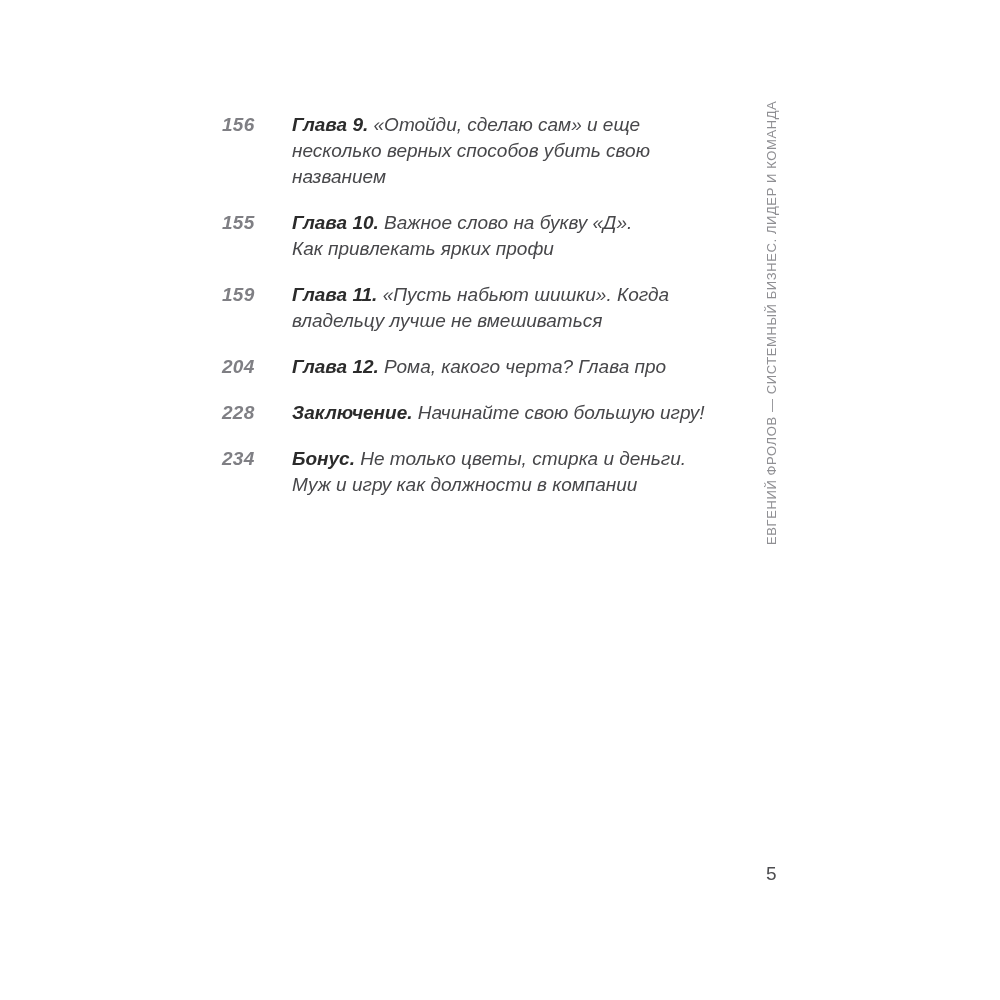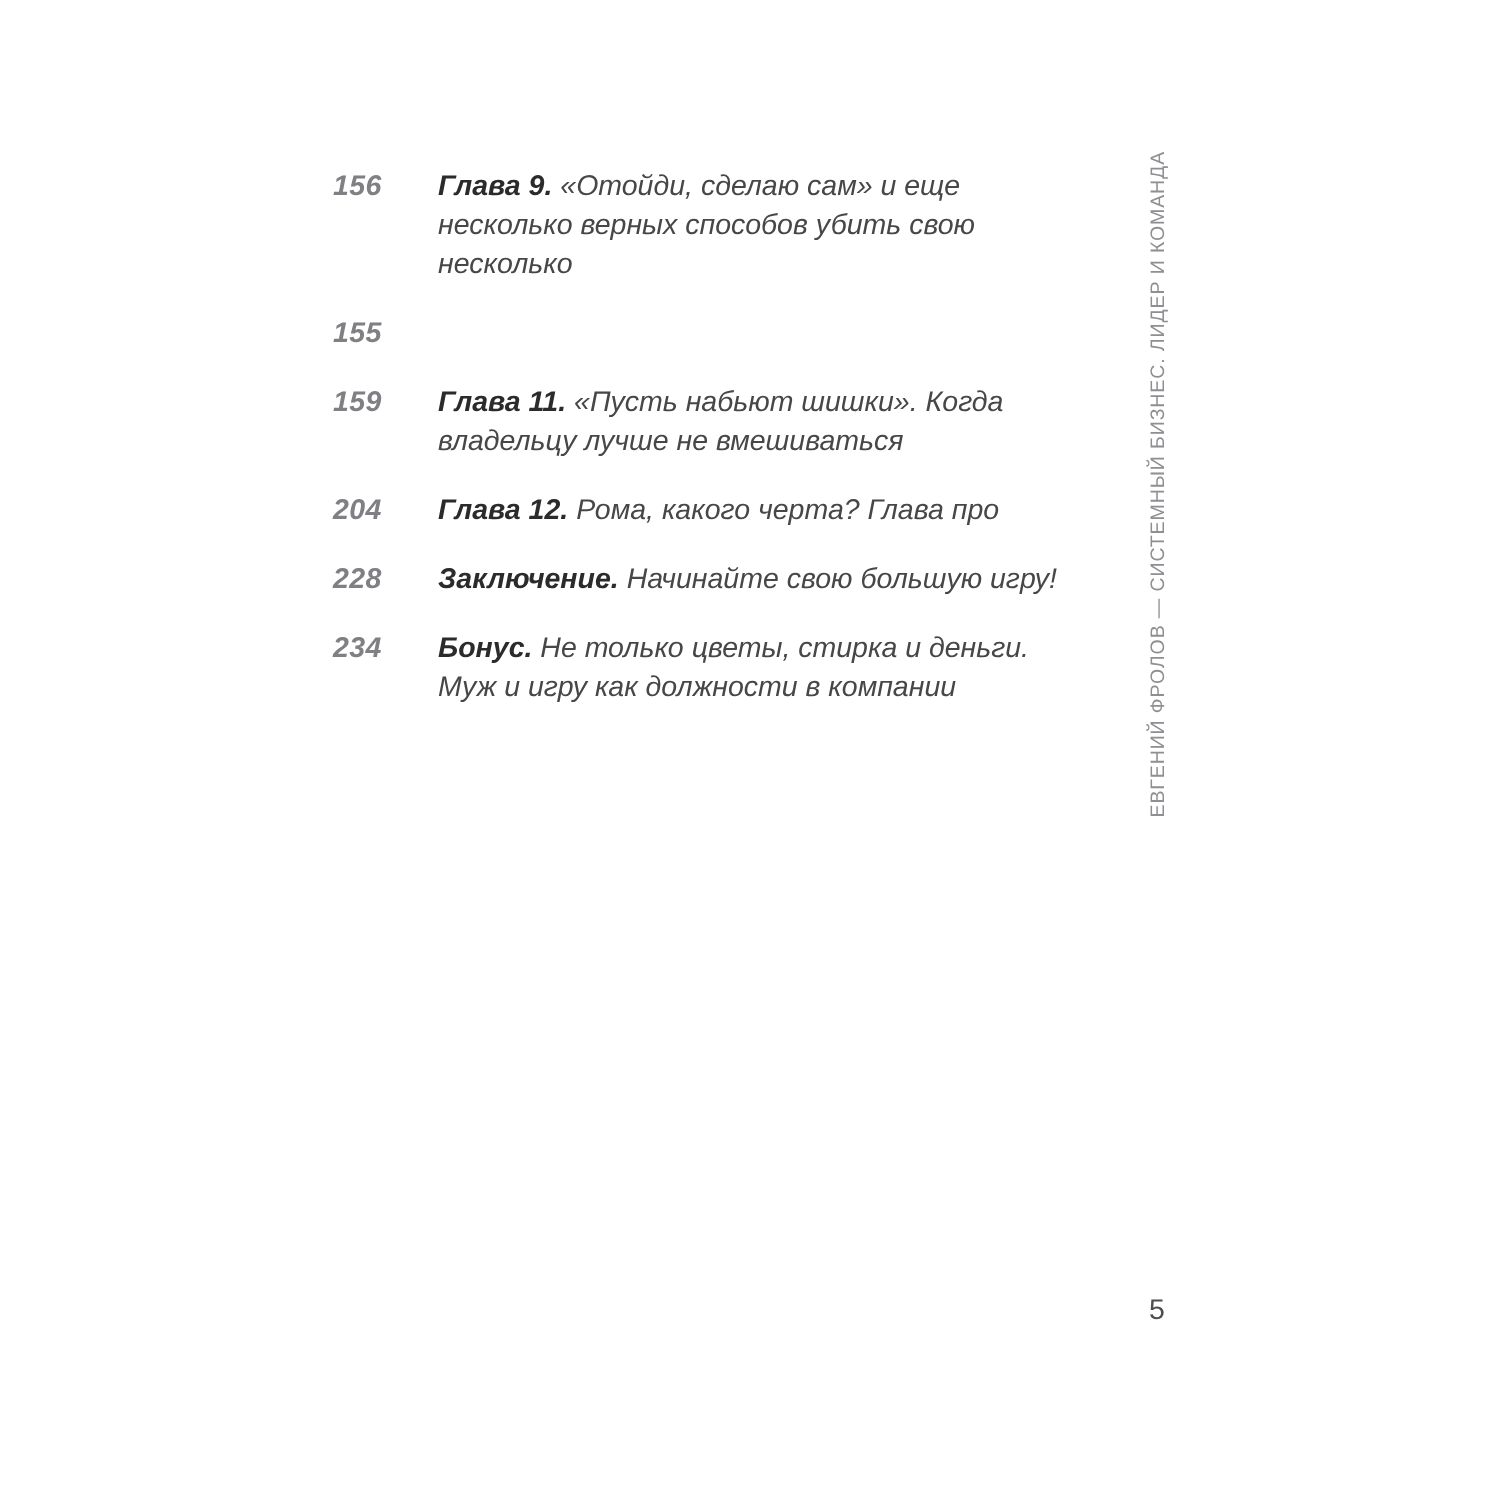--- a/index.html
+++ b/index.html
@@ -79,25 +79,29 @@
 </head>
 <body>
 
 <div class="page">
   <div class="toc" id="toc">
       <div class="toc-row">
         <div class="toc-num">156</div>
         <div class="toc-text">
           <div class="toc-line"><span class="toc-label">Глава 9. </span>«Отойди, сделаю сам» и еще</div>
           <div class="toc-line">несколько верных способов убить свою</div>
-          <div class="toc-line">несколько</div>
+          <div class="toc-line">названием</div>
         </div>
       </div>
       <div class="toc-row">
         <div class="toc-num">155</div>
+        <div class="toc-text">
+          <div class="toc-line"><span class="toc-label">Глава 10. </span>Важное слово на букву «Д».</div>
+          <div class="toc-line">Как привлекать ярких профи</div>
+        </div>
       </div>
       <div class="toc-row">
         <div class="toc-num">159</div>
         <div class="toc-text">
           <div class="toc-line"><span class="toc-label">Глава 11. </span>«Пусть набьют шишки». Когда</div>
           <div class="toc-line">владельцу лучше не вмешиваться</div>
         </div>
       </div>
       <div class="toc-row">
         <div class="toc-num">204</div>

